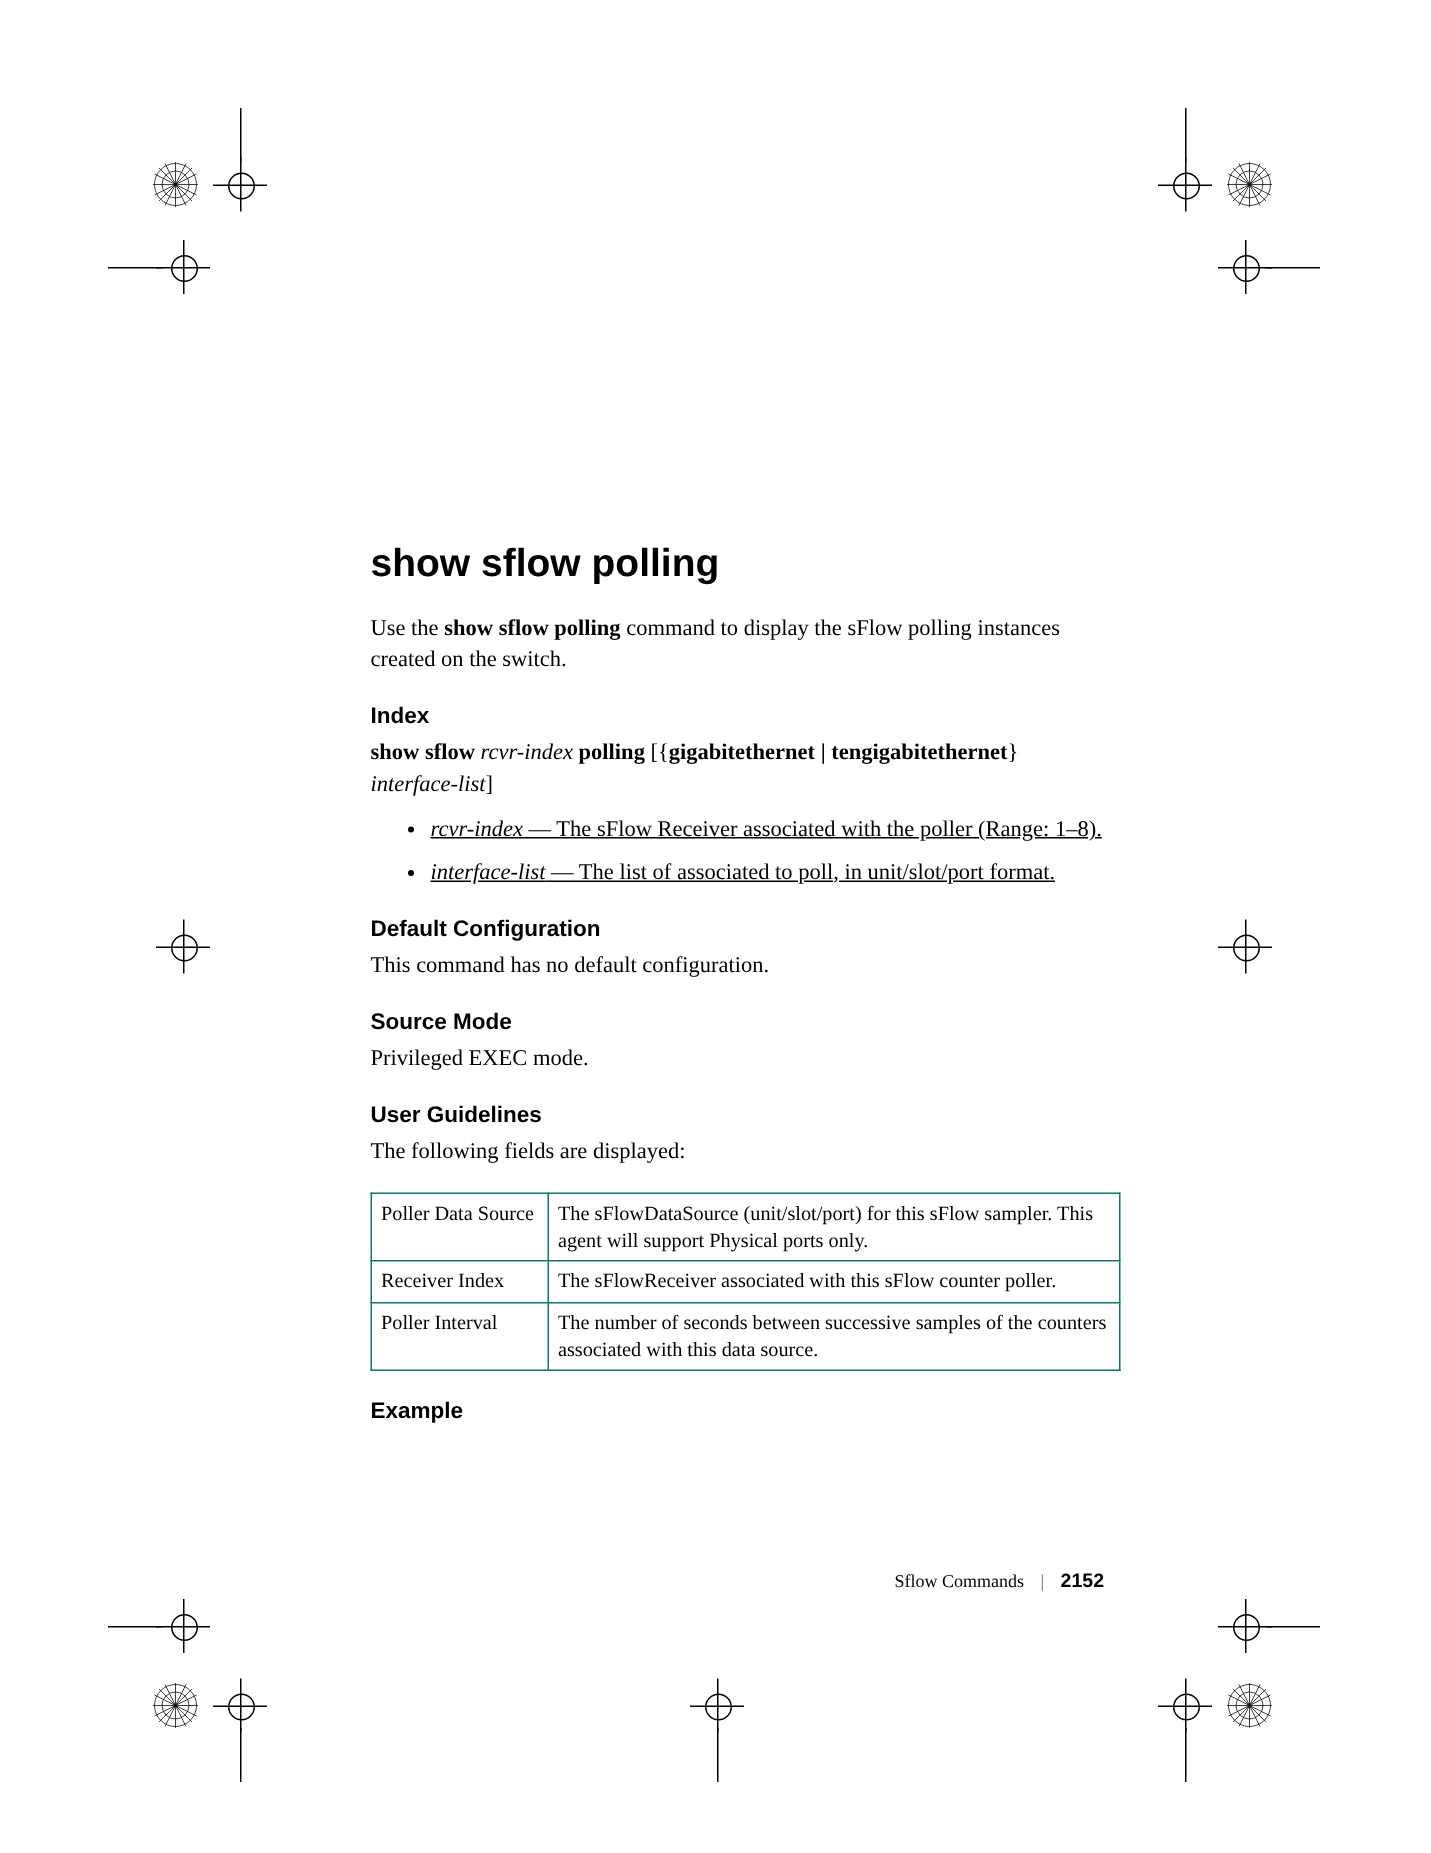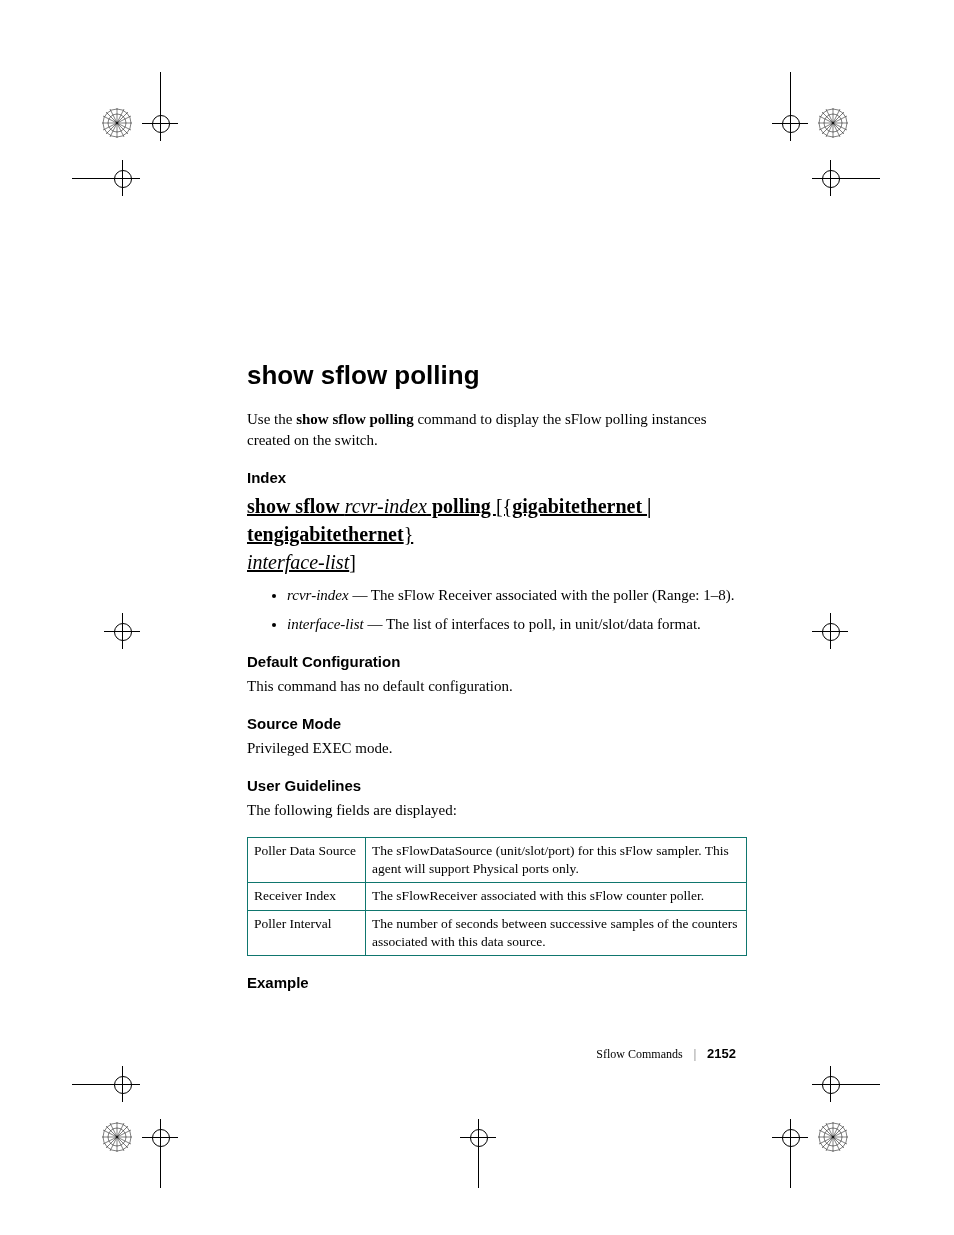--- a/index.html
+++ b/index.html
@@ -34,28 +34,28 @@
       font-size: 15px;
       margin: 18px 0 6px 0;
     }
     .bold {
       font-weight: bold;
     }
     .italic {
       font-style: italic;
     }
     .syntax-line {
-      font-size: 20px;
+      font-size: 15px;
       line-height: 1.4;
       margin: 0 0 4px 0;
-      text-decoration: underline;
     }
     ul.bullet-list {
       margin: 8px 0 14px 0;
       padding-left: 40px;
+      text-decoration: underline;
     }
     ul.bullet-list li {
       font-size: 15px;
       line-height: 1.5;
       margin-bottom: 6px;
     }
     table.fields-table {
       border-collapse: collapse;
       width: 100%;
       margin-top: 8px;
@@ -287,21 +287,21 @@
     <span class="bold">show sflow </span><span class="italic">rcvr-index</span><span class="bold"> polling </span><span>[{</span><span class="bold">gigabitethernet | tengigabitethernet</span><span>}</span>
     <br>
     <span class="italic">interface-list</span><span>]</span>
   </p>
 
   <ul class="bullet-list">
     <li>
       <span class="italic">rcvr-index</span><span> — The sFlow Receiver associated with the poller (Range: 1–8).</span>
     </li>
     <li>
-      <span class="italic">interface-list</span><span> — The list of interfaces to poll, in unit/slot/data format.</span>
+      <span class="italic">interface-list</span><span> — The list of associated to poll, in unit/slot/port format.</span>
     </li>
   </ul>
 
   <div class="sub-heading">Default Configuration</div>
   <p class="body-text">This command has no default configuration.</p>
 
   <div class="sub-heading">Source Mode</div>
   <p class="body-text">Privileged EXEC mode.</p>
 
   <div class="sub-heading">User Guidelines</div>

